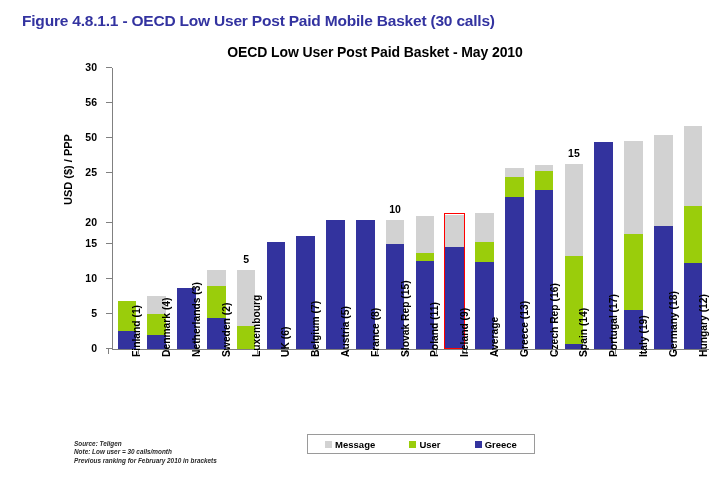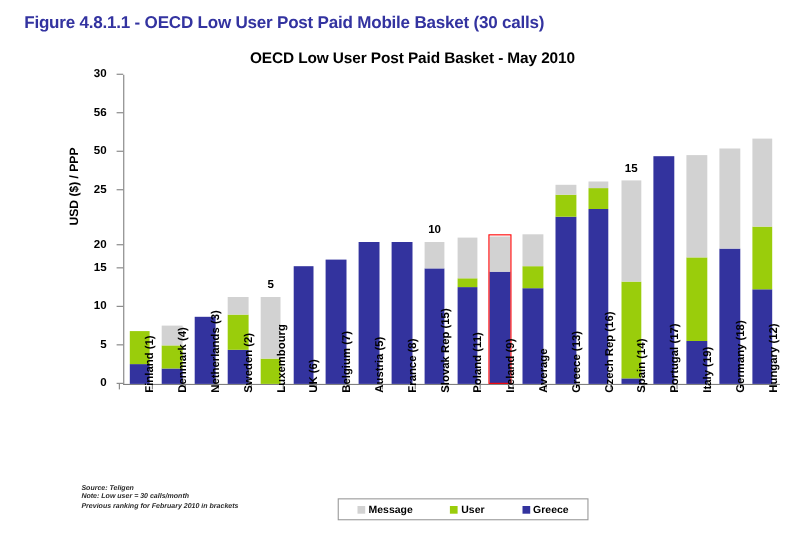--- a/index.html
+++ b/index.html
@@ -142,21 +142,21 @@
     color: #000;
     white-space: nowrap;
     transform-origin: left top;
     transform: rotate(-90deg);
   }
 
   
   #legend {
     position: absolute;
     left: 307px;
-    top: 453px;
+    top: 434px;
     width: 228px;
     height: 20px;
     border: 1px solid #9a9a9a;
     background: #ffffff;
     display: flex;
     align-items: center;
     justify-content: space-around;
     box-sizing: border-box;
   }
   .legend-item {

